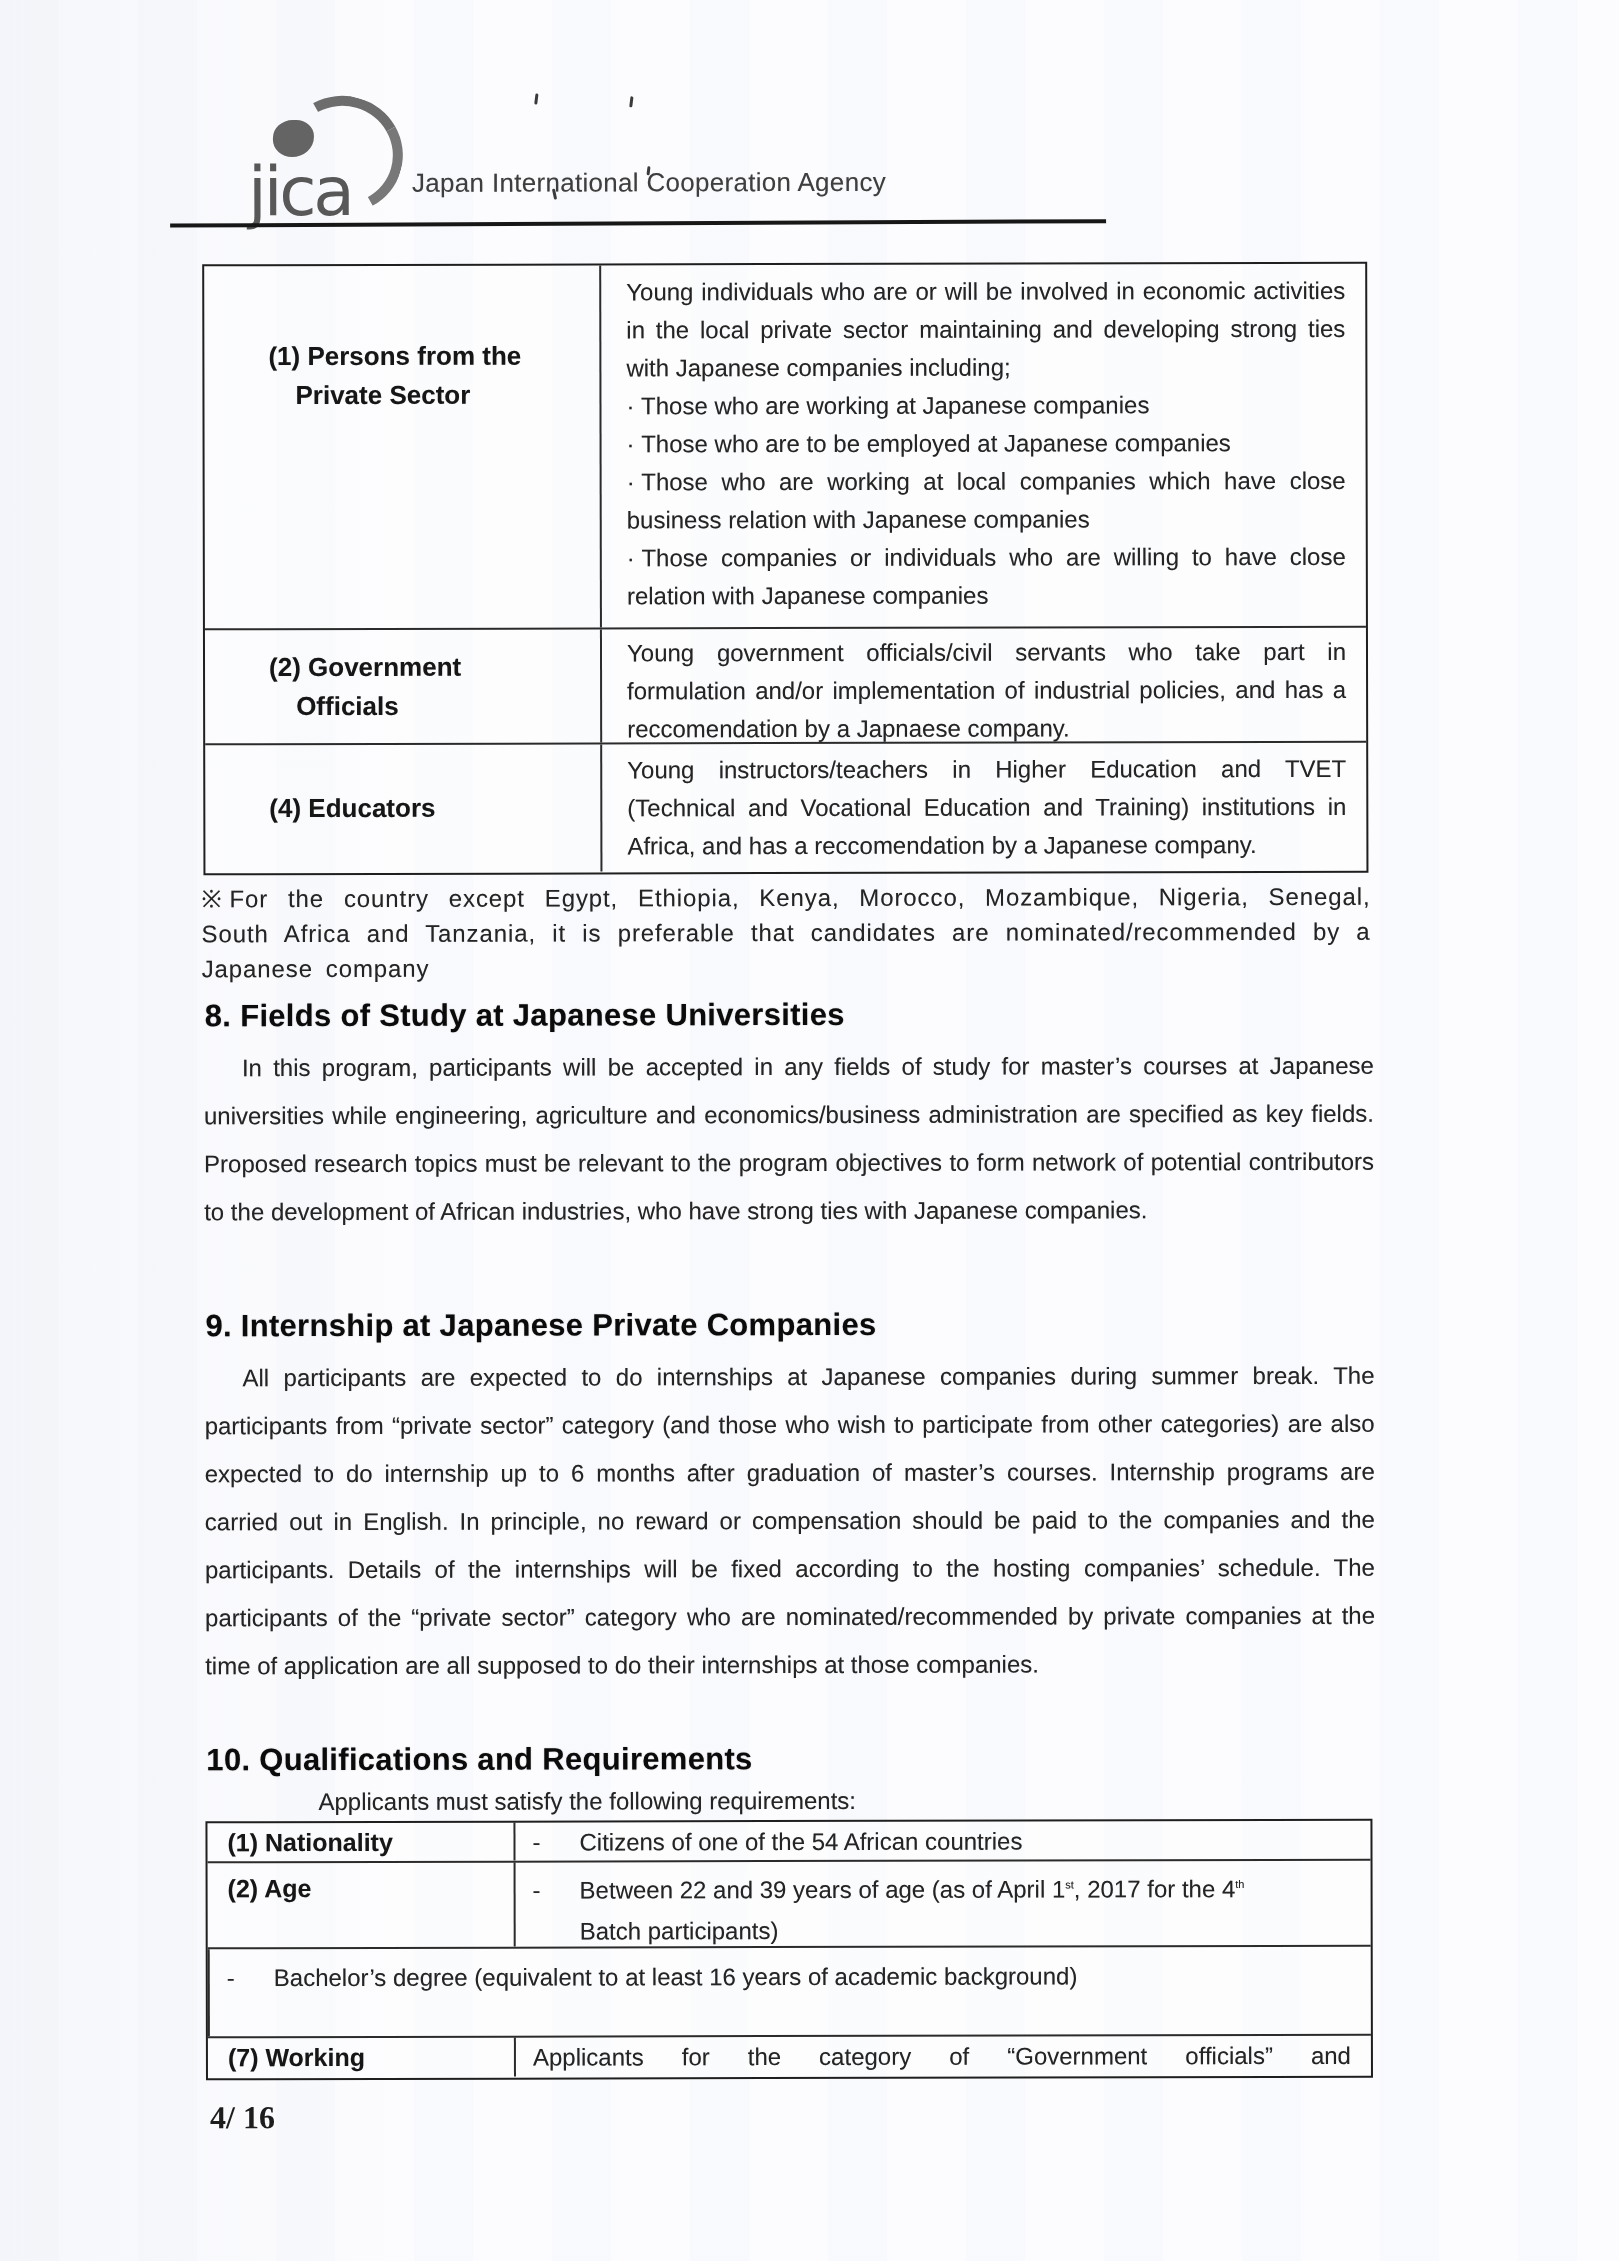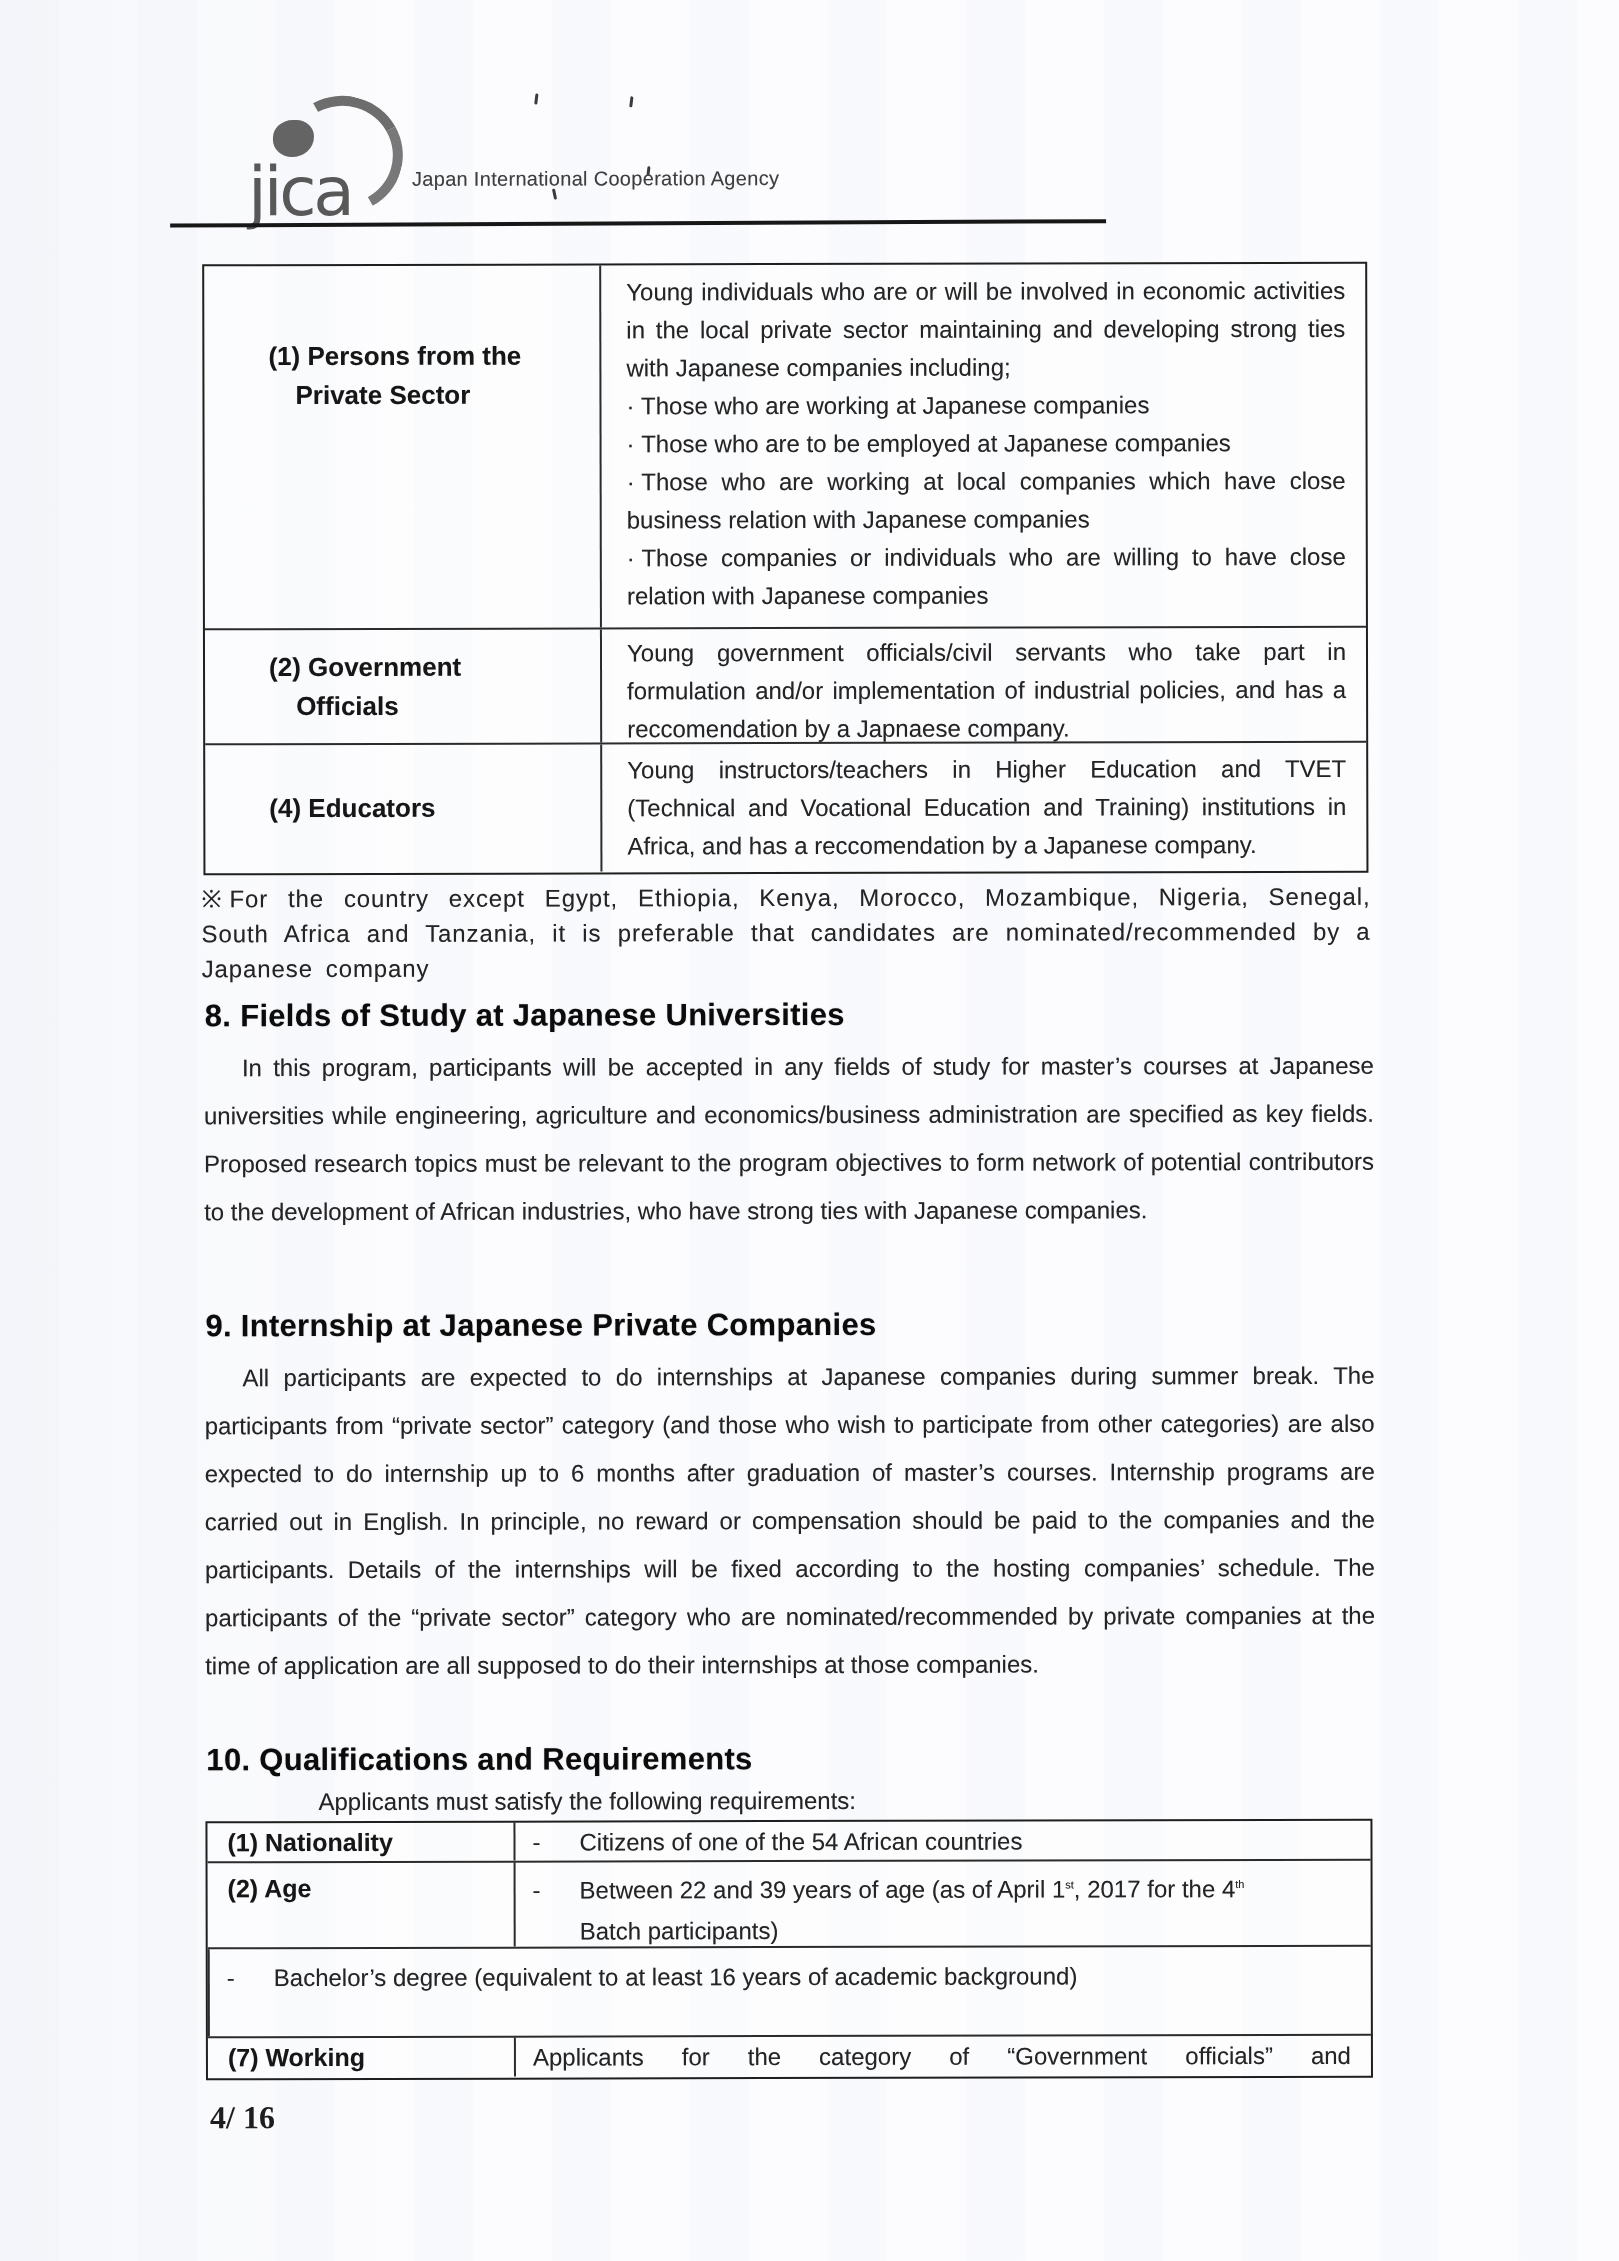--- a/index.html
+++ b/index.html
@@ -18,21 +18,21 @@
   .txt{text-shadow:0 0 0.7px rgba(70,70,70,0.35);}
 
   
   .logo{position:absolute;left:222px;top:103px;width:158px;height:120px;}
   .logo-word{position:absolute;left:0;bottom:-6.6px;font-size:68px;font-weight:400;
     letter-spacing:-3.3px;color:#585858;font-family:"DejaVu Sans",sans-serif;margin-left:28px;}
   .logo-blob{position:absolute;left:53px;top:16px;width:41px;height:37px;background:#646464;
     border-radius:52% 46% 58% 50%;}
   .logo-arc{position:absolute;left:63px;top:-8px;width:100px;height:97px;border:10px solid transparent;
     border-top-color:#6d6d6d;border-right-color:#787878;border-radius:50%;transform:rotate(16deg);}
-  .agency{position:absolute;left:414px;top:167px;font-size:20px;color:#3e3e3e;letter-spacing:0.3px;}
+  .agency{position:absolute;left:414px;top:167px;font-size:26px;color:#3e3e3e;letter-spacing:0.3px;}
   .hrule{position:absolute;left:172px;top:221px;width:936px;height:4px;background:#171717;transform:rotate(-0.15deg);}
   .speck{position:absolute;width:3.3px;height:11.2px;background:#3b3b3b;border-radius:2px;transform:rotate(7deg);}
   .sp1{left:537px;top:93px;}.sp2{left:632px;top:96px;}.sp3{left:649px;top:166px;height:9.2px;}.sp4{left:555px;top:188px;transform:rotate(-12deg);}
 
   
   .t1{position:absolute;left:204px;top:263px;width:1165px;height:611px;border:2.6px solid #1f1f1f;box-sizing:border-box;background:rgba(255,255,255,0.35);}
   .t1 .row{display:flex;box-sizing:border-box;}
   .t1 .row + .row{border-top:2px solid #2b2b2b;}
   .t1 .r1{height:362px;}
   .t1 .r2{height:115px;}

